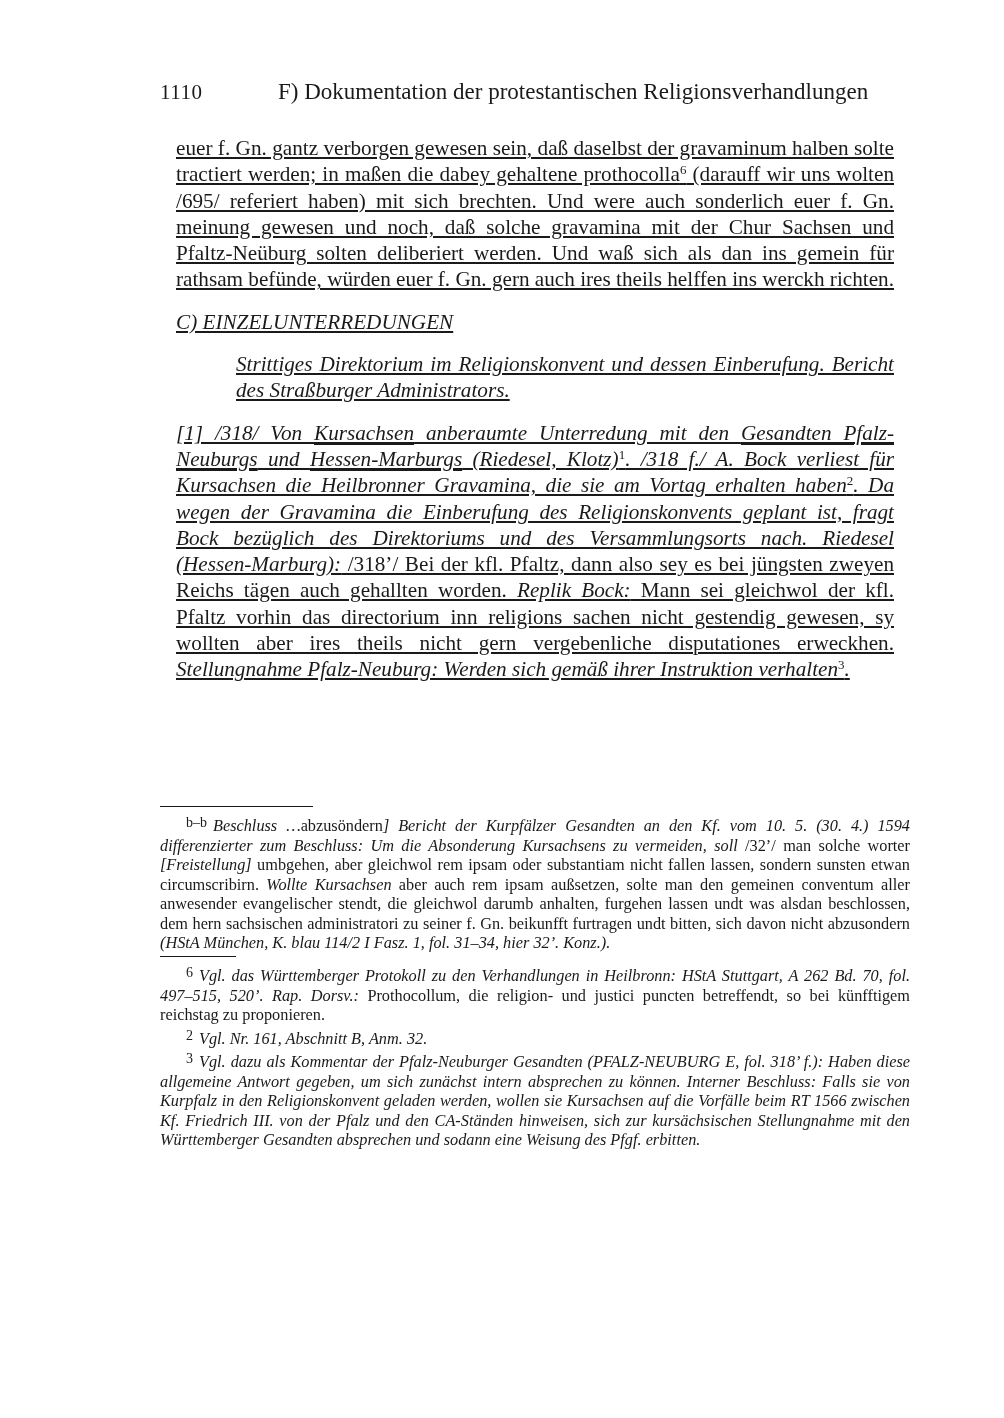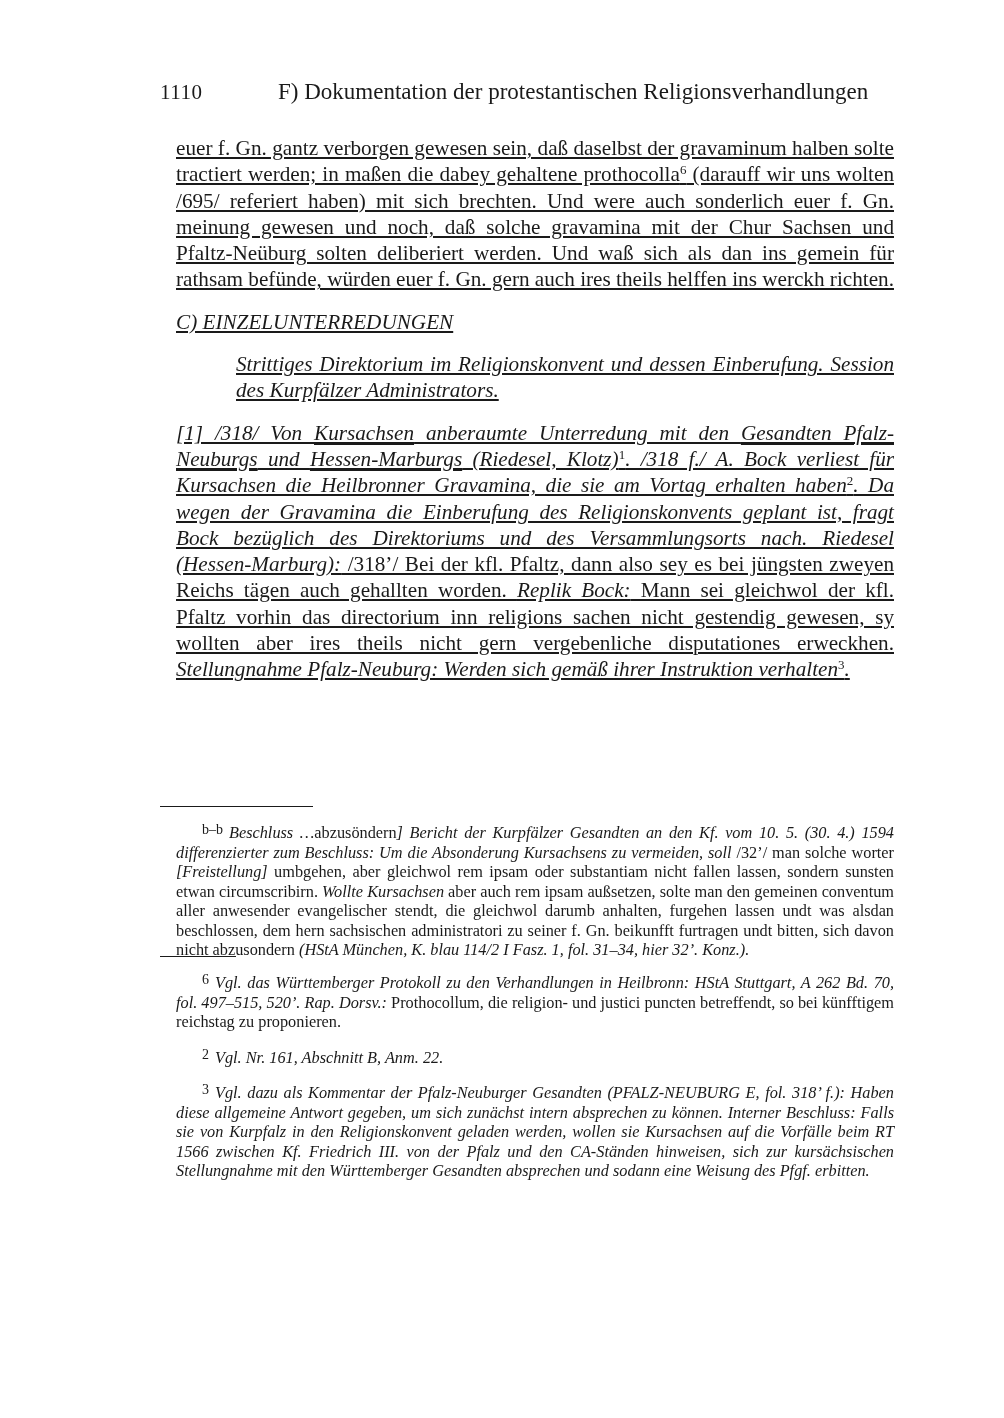--- a/index.html
+++ b/index.html
@@ -13,50 +13,50 @@
   .body p { margin:16px;text-decoration:underline; }
   .indent { text-indent:24px; }
   sup { font-size:13px; line-height:0; vertical-align:7px; }
   .section-head { margin-top:10px !important; font-style:italic; }
   .summary { font-style:italic; padding-left:60px; margin-top:6px !important; }
   .doc-para { margin-top:12px !important; }
   em, .i { font-style:italic; }
   u { text-decoration:underline; text-underline-offset:3px; }
   .fn-area { position:absolute; left:0; width:750px; font-size:16.3px; line-height:19.5px; text-align:justify; }
   .fn-rule { height:1px; background:#1a1a1a; }
-  .fn { margin:16px; text-indent:26px; }
+  .fn { margin:0; text-indent:26px; }
   .fn .mk { font-size:14px; vertical-align:4px; line-height:0; margin-right:6px; }
   .sc { font-variant:small-caps; }
 </style>
 </head>
 <body>
 
 <div class="page">
 
   <div class="header">
     <span class="pno">1110</span>
     <span class="htitle">F) Dokumentation der protestantischen Religionsverhandlungen</span>
   </div>
 
   <div class="body">
     <p><span>euer f. Gn. gantz verborgen gewesen sein, daß daselbst der gravaminum halben solte tractiert werden; in maßen die dabey gehaltene prothocolla</span><sup>6</sup><span> (darauff wir uns wolten /695/ referiert haben) mit sich brechten. Und were auch sonderlich euer f. Gn. meinung gewesen und noch, daß solche gravamina mit der Chur Sachsen und Pfaltz-Neüburg solten deliberiert werden. Und waß sich als dan ins gemein für rathsam befünde, würden euer f. Gn. gern auch ires theils helffen ins werckh richten.</span></p>
 
 
     <p class="section-head">C) EINZELUNTERREDUNGEN</p>
 
-    <p class="summary">Strittiges Direktorium im Religionskonvent und dessen Einberufung. Session des Kurpfälzer Administrators.</p>
+    <p class="summary">Strittiges Direktorium im Religionskonvent und dessen Einberufung. Bericht des Straßburger Administrators.</p>
 
     <p class="doc-para"><em><span>[1] /318/ Von </span><u>Kursachsen</u><span> anberaumte Unterredung mit den </span><u>Gesandten Pfalz-Neuburgs</u><span> und </span><u>Hessen-Marburgs</u><span> (Riedesel, Klotz)</span></em><sup>1</sup><em>. /318 f./ A. Bock verliest für Kursachsen die Heilbronner Gravamina, die sie am Vortag erhalten haben</em><sup>2</sup><em>. Da wegen der Gravamina die Einberufung des Religionskonvents geplant ist, fragt Bock bezüglich des Direktoriums und des Versammlungsorts nach. Riedesel (Hessen-Marburg):</em><span> /318’/ Bei der kfl. Pfaltz, dann also sey es bei jüngsten zweyen Reichs tägen auch gehallten worden. </span><em>Replik Bock:</em><span> Mann sei gleichwol der kfl. Pfaltz vorhin das directorium inn religions sachen nicht gestendig gewesen, sy wollten aber ires theils nicht gern vergebenliche disputationes erweckhen. </span><em>Stellungnahme Pfalz-Neuburg: Werden sich gemäß ihrer Instruktion verhalten</em><sup>3</sup><em>.</em></p>
   </div>
 
   <div class="fn-area" style="top:806px;">
     <div class="fn-rule" style="width:153px; margin-bottom:9px;"></div>
     <p class="fn"><span class="mk">b–b</span><em>Beschluss …</em><span>abzusöndern</span><em>] Bericht der Kurpfälzer Gesandten an den Kf. vom 10. 5. (30. 4.) 1594 differenzierter zum Beschluss: Um die Absonderung Kursachsens zu vermeiden, soll</em><span> /32’/ man solche worter </span><em>[Freistellung]</em><span> umbgehen, aber gleichwol rem ipsam oder substantiam nicht fallen lassen, sondern sunsten etwan circumscribirn. </span><em>Wollte Kursachsen</em><span> aber auch rem ipsam außsetzen, solte man den gemeinen conventum aller anwesender evangelischer stendt, die gleichwol darumb anhalten, furgehen lassen undt was alsdan beschlossen, dem hern sachsischen administratori zu seiner f. Gn. beikunfft furtragen undt bitten, sich davon nicht abzusondern </span><em>(HStA München, K. blau 114/2 I Fasz. 1, fol. 31–34, hier 32’. Konz.).</em></p>
   </div>
 
   <div class="fn-area" style="top:956px;">
     <div class="fn-rule" style="width:76px; margin-bottom:9px;"></div>
     <p class="fn"><span class="mk">6</span><em>Vgl. das Württemberger Protokoll zu den Verhandlungen in Heilbronn: HStA Stuttgart, A 262 Bd. 70, fol. 497–515, 520’. Rap. Dorsv.:</em><span> Prothocollum, die religion- und justici puncten betreffendt, so bei künfftigem reichstag zu proponieren.</span></p>
-    <p class="fn" style="margin-top:4px;"><span class="mk">2</span><em>Vgl. Nr. 161, Abschnitt B, Anm. 22.</em></p>
+    <p class="fn" style="margin-top:4px;"><span class="mk">2</span><em>Vgl. Nr. 161, Abschnitt B, Anm. 32.</em></p>
     <p class="fn" style="margin-top:4px;"><span class="mk">3</span><em>Vgl. dazu als Kommentar der Pfalz-Neuburger Gesandten (PFALZ-NEUBURG E, fol. 318’ f.): Haben diese allgemeine Antwort gegeben, um sich zunächst intern absprechen zu können. Interner Beschluss: Falls sie von Kurpfalz in den Religionskonvent geladen werden, wollen sie Kursachsen auf die Vorfälle beim RT 1566 zwischen Kf. Friedrich III. von der Pfalz und den CA-Ständen hinweisen, sich zur kursächsischen Stellungnahme mit den Württemberger Gesandten absprechen und sodann eine Weisung des Pfgf. erbitten.</em></p>
   </div>
 
 </div>
 
 </body></html>

